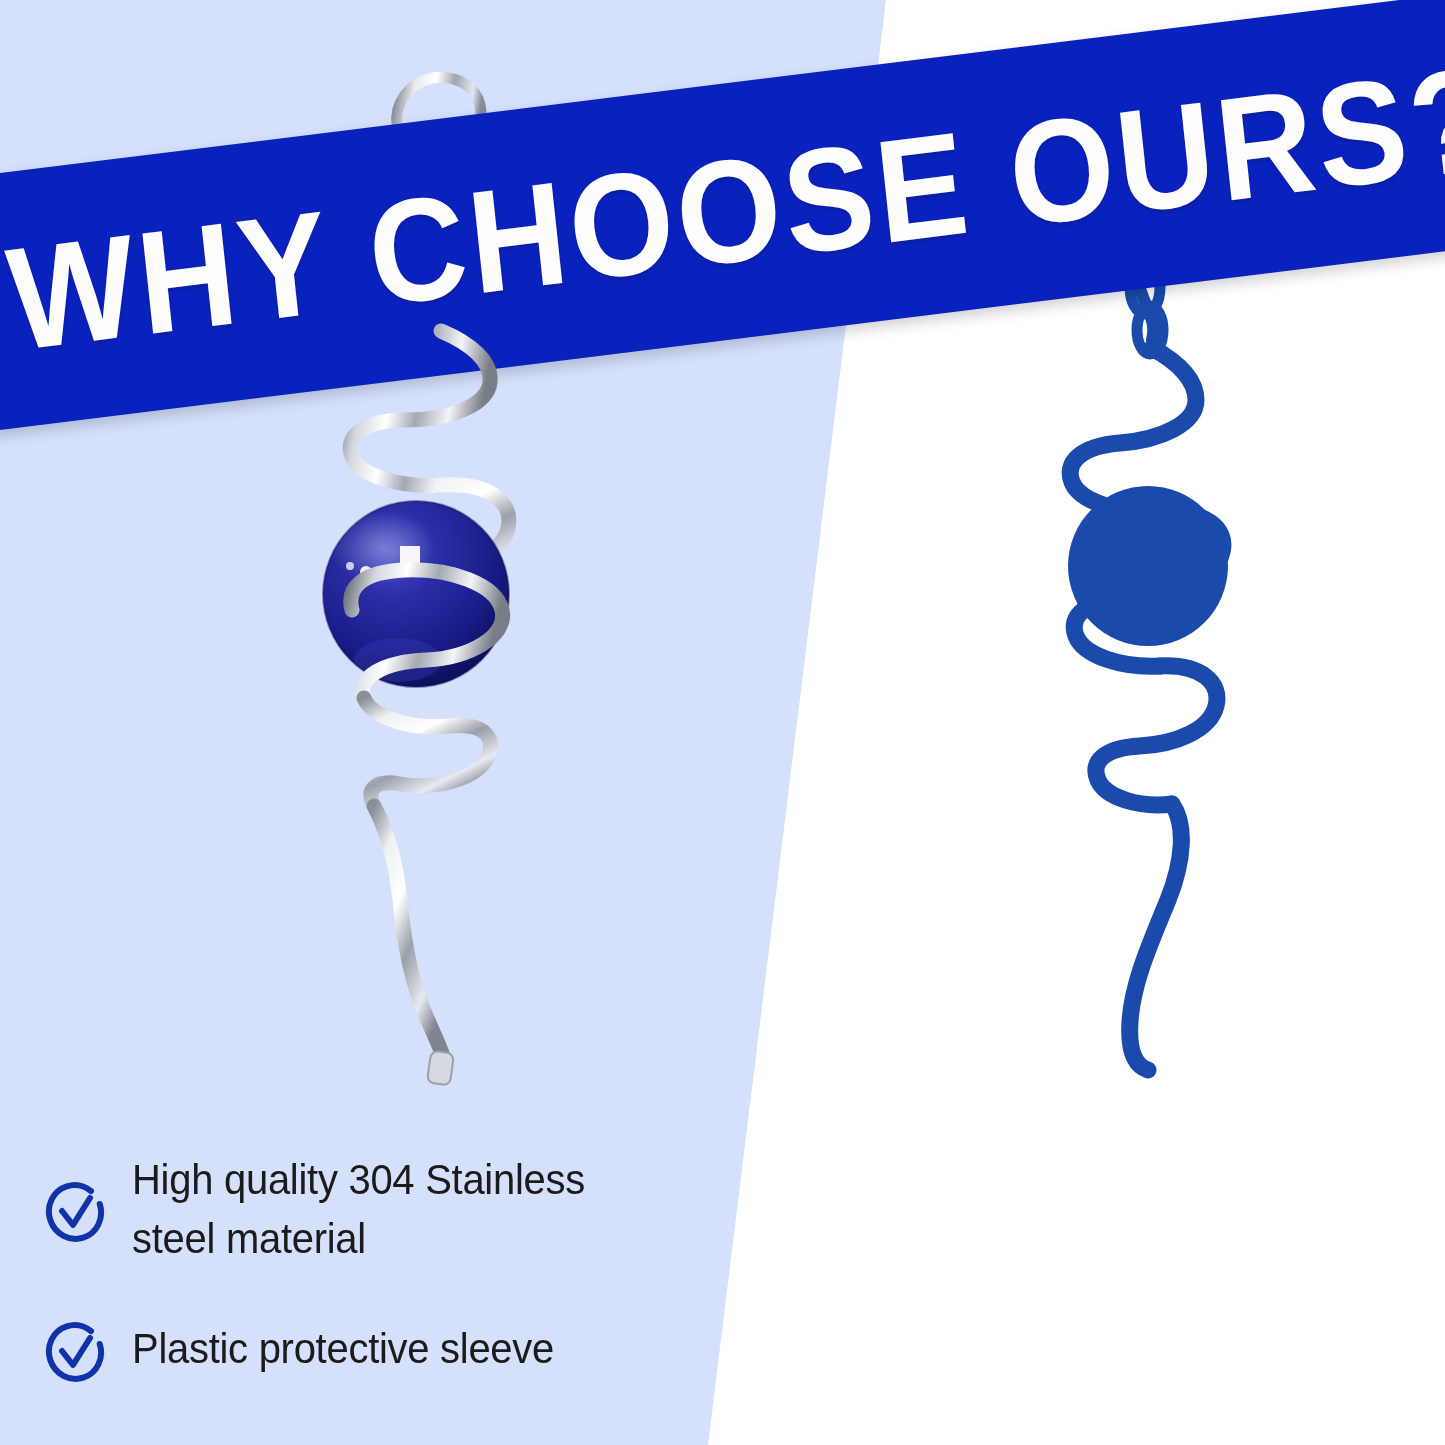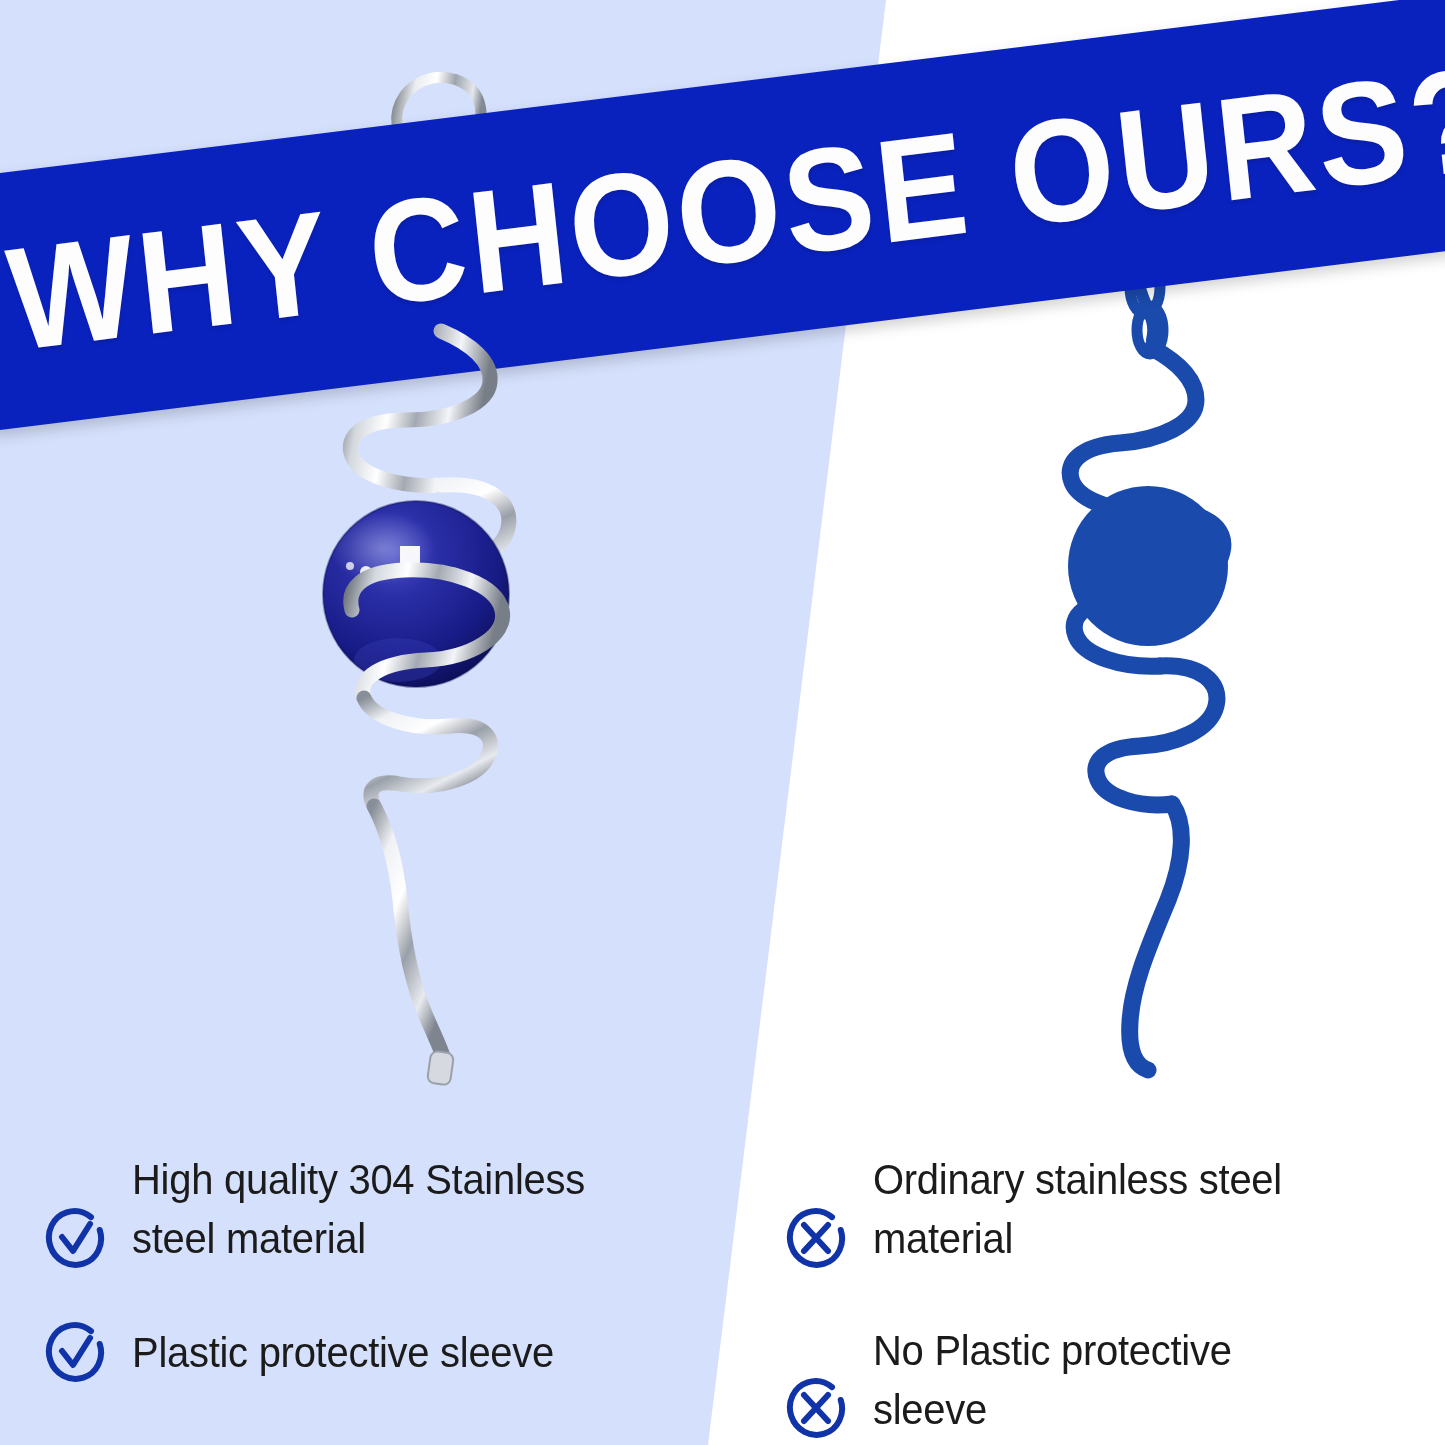--- a/index.html
+++ b/index.html
@@ -82,21 +82,21 @@
   }
   .col{
     position:absolute;
     top:0;
   }
   .col-left{left:44px;width:700px;}
   .col-right{left:785px;width:660px;}
 
   .frow{
     display:flex;
-    align-items:flex-end;
+    align-items:center;
     gap:26px;
   }
   .col-left .frow:nth-child(1){margin-top:22px;}
   .col-left .frow:nth-child(2){margin-top:46px;}
   .col-right .frow:nth-child(1){margin-top:22px;}
   .col-right .frow:nth-child(2){margin-top:52px;}
 
   .badge{
     flex:0 0 auto;
     width:62px;height:62px;
@@ -305,41 +305,16 @@
           <svg viewBox="0 0 62 62">
             <ellipse cx="31" cy="31" rx="26" ry="27" fill="none" stroke="#1033a8" stroke-width="6" stroke-linecap="round" stroke-dasharray="150 16" transform="rotate(-18 31 31)"></ellipse>
             <path d="M18 30 L29 44 L46 17" fill="none" stroke="#1033a8" stroke-width="6" stroke-linecap="round" stroke-linejoin="round"></path>
           </svg>
         </span>
         <span class="ftext">Plastic protective sleeve</span>
       </div>
 
     </div>
 
-    <div class="col col-right">
-
-      <div class="frow">
-        <span class="badge">
-          <svg viewBox="0 0 62 62">
-            <ellipse cx="31" cy="31" rx="26" ry="27" fill="none" stroke="#1033a8" stroke-width="6" stroke-linecap="round" stroke-dasharray="150 16" transform="rotate(-18 31 31)"></ellipse>
-            <path d="M19 18 L43 44 M43 18 L19 44" fill="none" stroke="#1033a8" stroke-width="6" stroke-linecap="round"></path>
-          </svg>
-        </span>
-        <span class="ftext">Ordinary stainless steel
-material</span>
-      </div>
-
-      <div class="frow">
-        <span class="badge">
-          <svg viewBox="0 0 62 62">
-            <ellipse cx="31" cy="31" rx="26" ry="27" fill="none" stroke="#1033a8" stroke-width="6" stroke-linecap="round" stroke-dasharray="150 16" transform="rotate(-18 31 31)"></ellipse>
-            <path d="M19 18 L43 44 M43 18 L19 44" fill="none" stroke="#1033a8" stroke-width="6" stroke-linecap="round"></path>
-          </svg>
-        </span>
-        <span class="ftext">No Plastic protective
-sleeve</span>
-      </div>
-
-    </div>
 
   </div>
 
 </div>
 
 </body></html>

